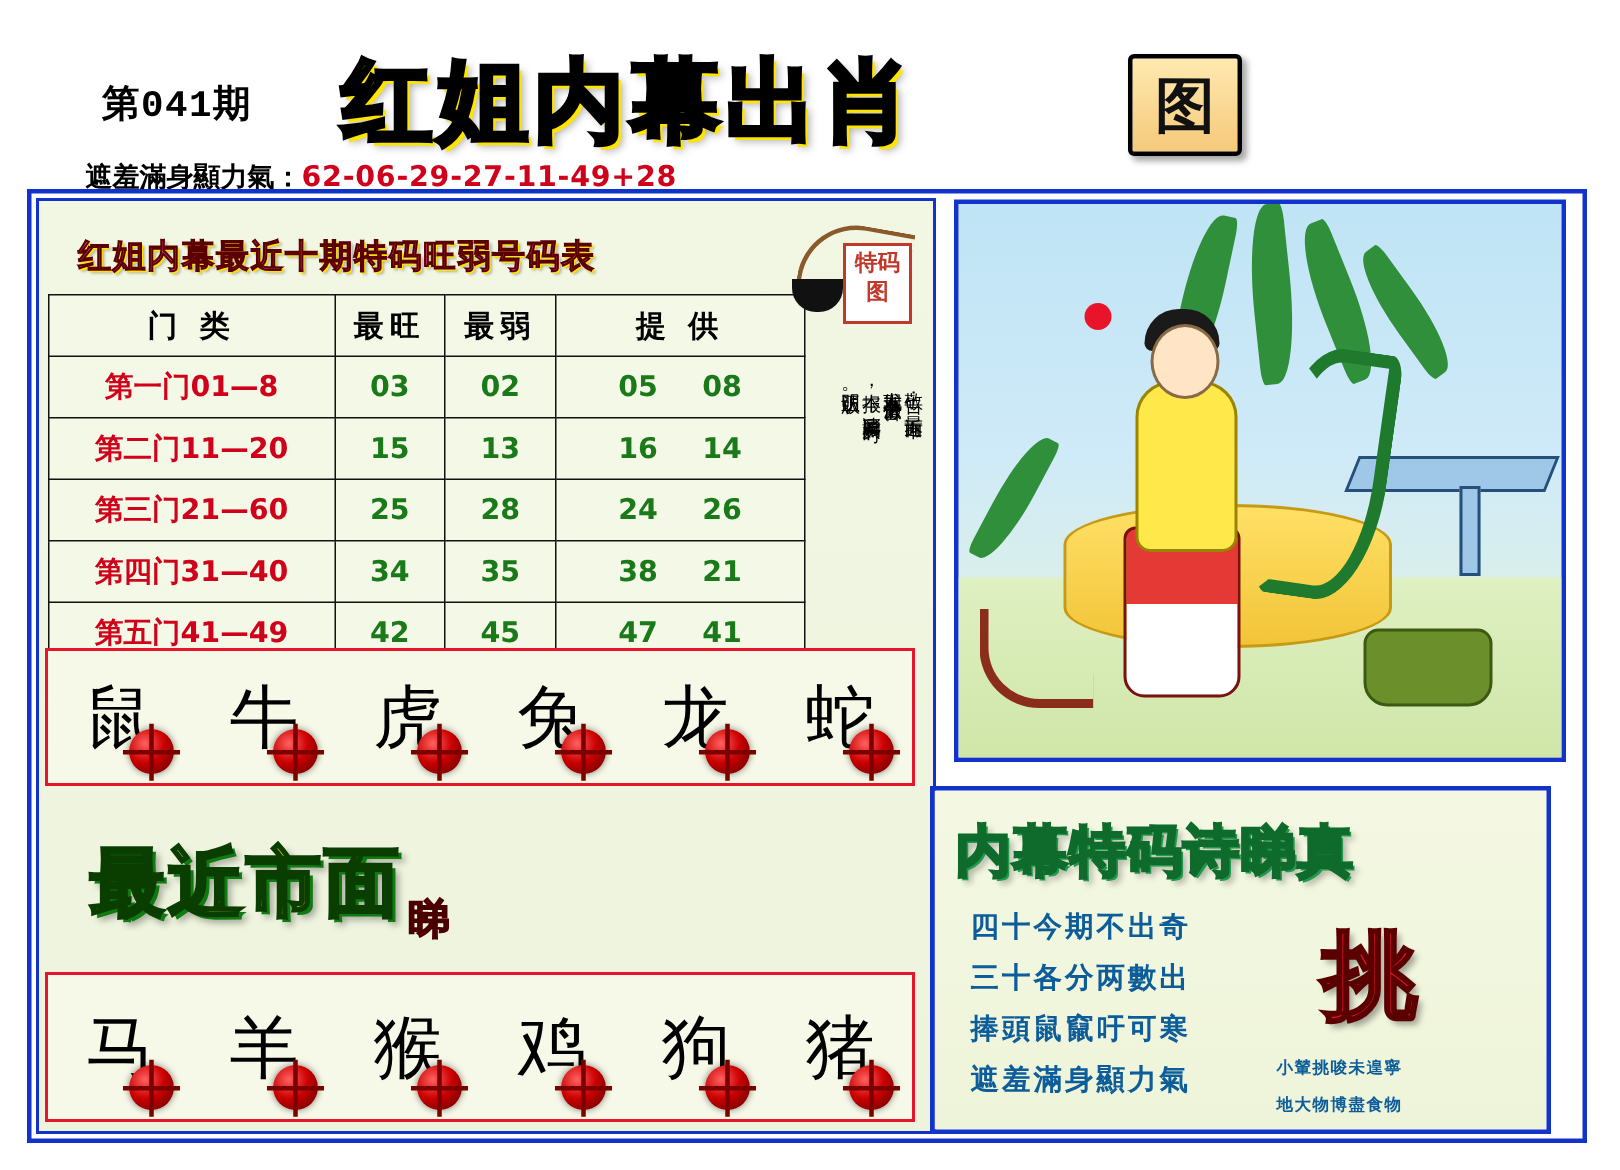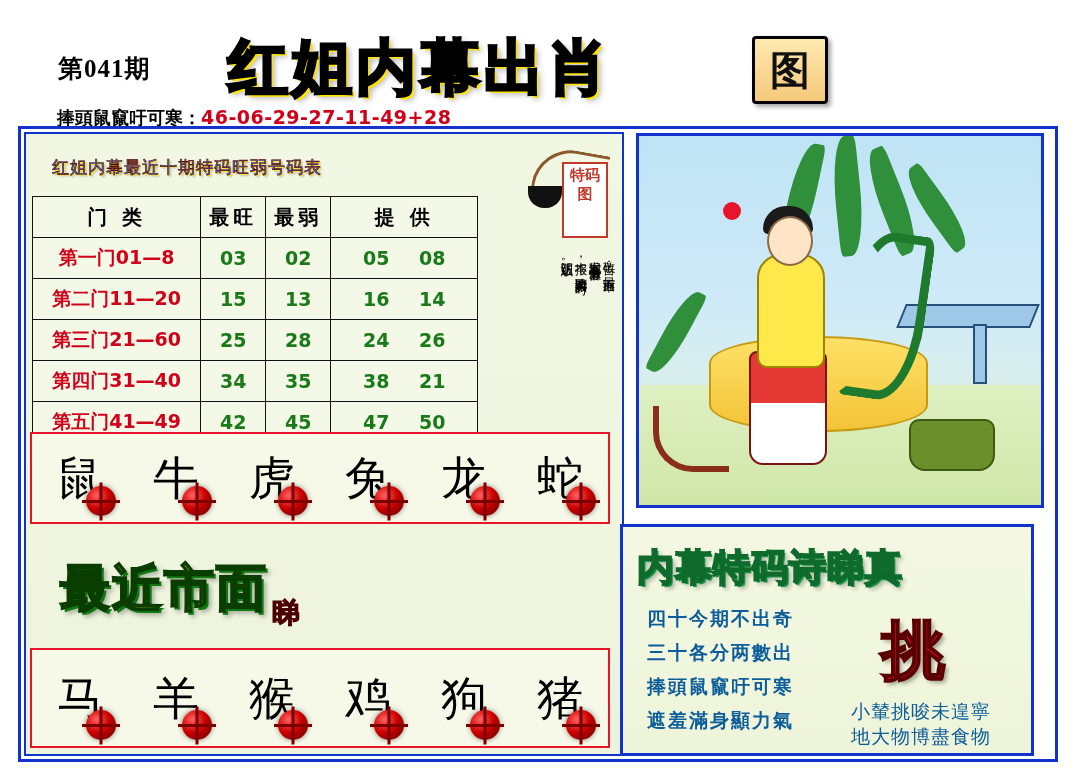--- a/index.html
+++ b/index.html
@@ -14,27 +14,27 @@
     position: relative;
     width: 1080px;
     height: 780px;
     background: #ffffff;
     overflow: hidden;
   }
 
   
   .issue-label {
     position: absolute;
-    left: 58px;
+    left: 68px;
     top: 52px;
     font-size: 25px;
     font-weight: bold;
     color: #000000;
     letter-spacing: 1px;
-    font-family: Liberation Serif, serif;
+    font-family: Liberation Mono, monospace;
   }
   .main-title {
     position: absolute;
     left: 228px;
     top: 28px;
     font-size: 60px;
     font-weight: bold;
     letter-spacing: 4px;
     color: #18a81c;
     -webkit-text-stroke: 3px #000;
@@ -96,34 +96,34 @@
     width: 600px;
     height: 624px;
     background: linear-gradient(#f2f7e4, #eef3dd);
     border: 2px solid #1133cc;
     box-sizing: border-box;
   }
   .table-head-title {
     position: absolute;
     left: 52px;
     top: 156px;
-    font-size: 17px;
-    font-weight: normal;
-    color: #3b82f6;
+    font-size: 22px;
+    font-weight: bold;
+    color: #ec4899;
     -webkit-text-stroke: .6px #5a0000;
     text-shadow: 1px 1px 0 #ffe400, 2px 2px 2px rgba(0,0,0,.3);
     letter-spacing: 1px;
     white-space: nowrap;
   }
 
   .data-table {
     position: absolute;
     left: 32px;
     top: 196px;
-    width: 446px;
+    width: 505px;
     border-collapse: collapse;
     background: #f4f8e6;
   }
   .data-table th, .data-table td {
     border: 1px solid #111;
     height: 38px;
     text-align: center;
     font-size: 19px;
     font-weight: bold;
     color: #1a7a1a;
@@ -171,21 +171,21 @@
     left: 556px;
     top: 150px;
     width: 56px;
     height: 74px;
   }
   .stamp .box {
     position: absolute;
     left: 6px;
     top: 12px;
     width: 46px;
-    height: 76px;
+    height: 54px;
     border: 2px solid #c0392b;
     background: #fff;
     color: #c0392b;
     font-size: 15px;
     line-height: 19px;
     font-weight: bold;
     text-align: center;
     padding-top: 2px;
     box-sizing: border-box;
   }
@@ -439,38 +439,38 @@
     -webkit-text-stroke: 2px #5a0000;
     text-shadow: 3px 3px 4px rgba(0,0,0,.35);
   }
   .couplet {
     position: absolute;
     left: 228px;
     top: 172px;
     width: 176px;
   }
   .couplet div {
-    font-size: 19px;
+    font-size: 11px;
     line-height: 25px;
     color: #0d5d9a;
-    font-weight: normal;
+    font-weight: bold;
     letter-spacing: 1px;
     white-space: nowrap;
   }
 </style>
 </head>
 <body>
 
 <div id="page">
 
   <div class="issue-label">第041期</div>
   <div class="main-title">红姐内幕出肖</div>
   <div class="title-badge">图</div>
   <div class="prev-draw">
-    <span>捧頭鼠竄吁可寒：</span><span class="nums">46-06-29-27-11-49+28</span>
+    <span>遮羞滿身顯力氣：</span><span class="nums">62-06-29-27-11-49+28</span>
   </div>
 
   <div class="outer-frame"></div>
 
   <div class="left-panel"></div>
 
   <div class="table-head-title">红姐内幕最近十期特码旺弱号码表</div>
 
   <table class="data-table">
     <thead>
@@ -512,21 +512,21 @@
         <td>35</td>
         <td class="supply">
           <span>38</span><span>21</span>
         </td>
       </tr>
       <tr>
         <td class="gate">第五门41—49</td>
         <td>42</td>
         <td>45</td>
         <td class="supply">
-          <span>47</span><span>50</span>
+          <span>47</span><span>41</span>
         </td>
       </tr>
     </tbody>
   </table>
 
   <div class="stamp">
     <div class="arc"></div>
     <div class="pot"></div>
     <div class="box">特码图</div>
   </div>

